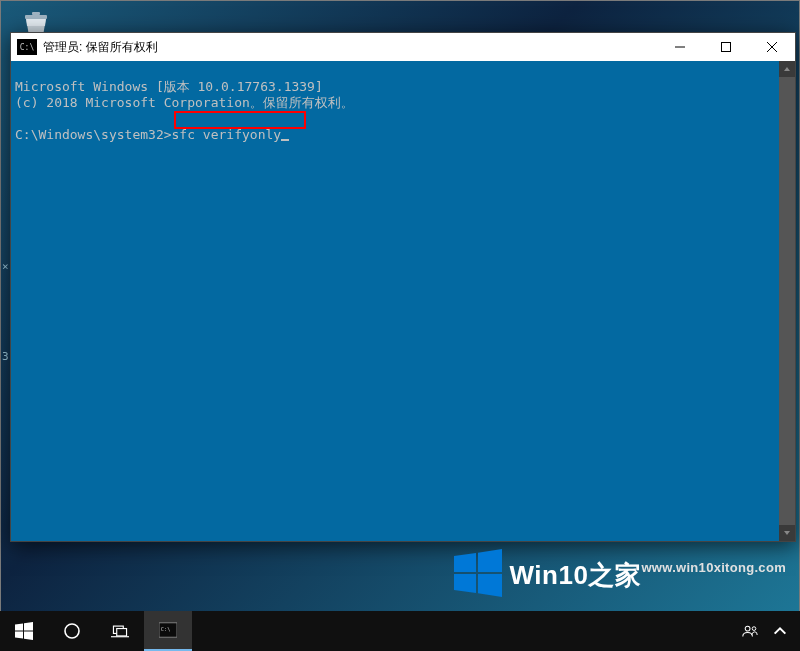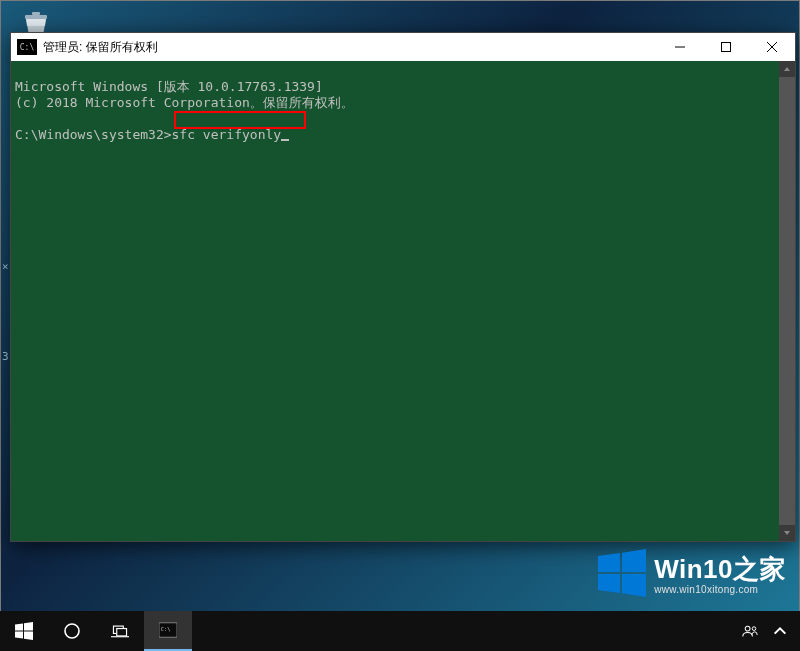--- a/index.html
+++ b/index.html
@@ -15,23 +15,23 @@
       display: flex; align-items: center; justify-content: center;
     }
     .desktop-icon svg { width: 32px; height: 32px; }
     .watermark {
       position: absolute;
       right: 14px; bottom: 50px;
       display: flex; align-items: center; gap: 8px;
       color: #fff;
     }
     .watermark .win-logo svg { width: 48px; height: 48px; }
-    .watermark .wm-text { display: flex; flex-direction: column; line-height: 1.1; }
+    .watermark .wm-text { display: flex; flex-direction: row; line-height: 1.1; }
     .wm-title { font-size: 26px; font-weight: 600; letter-spacing: 0.5px; }
-    .wm-sub { font-size: 10px; letter-spacing: 0.3px; color: #e0e0e0; }
+    .wm-sub { font-size: 13px; letter-spacing: 0.3px; color: #e0e0e0; font-weight: bold; }
 
     .cmd-window {
       position: absolute;
       left: 10px; top: 32px;
       width: 786px; height: 510px;
       background: #000;
       border: 1px solid #444;
       box-shadow: 0 4px 20px rgba(0,0,0,0.6);
       display: flex; flex-direction: column;
     }
@@ -60,21 +60,21 @@
     }
     .win-ctrl {
       width: 46px; height: 100%;
       display: flex; align-items: center; justify-content: center;
       color: #000;
     }
     .win-ctrl svg { width: 10px; height: 10px; }
 
     .terminal {
       flex: 1;
-      background: #14532d;
+      background: #0369a1;
       color: #c0c0c0;
       font-family: 'NSimSun', 'SimSun', 'Consolas', monospace;
       font-size: 13px;
       line-height: 16px;
       padding: 2px 4px;
       white-space: pre;
       overflow: hidden;
       position: relative;
     }
     .terminal .line { white-space: pre; }

